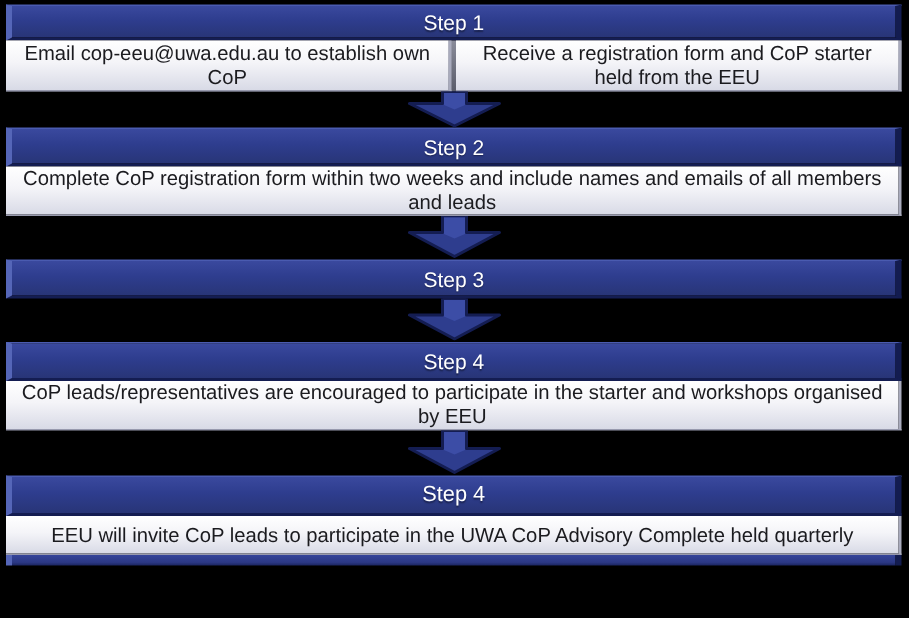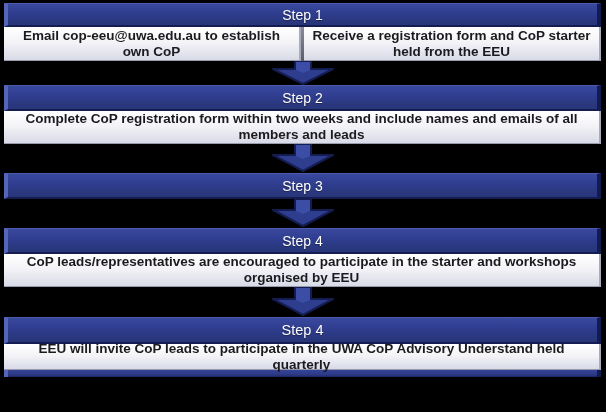--- a/index.html
+++ b/index.html
@@ -36,21 +36,20 @@
     flex:1 1 0;
     display:flex;align-items:center;justify-content:center;
     text-align:center;
     padding:1px 8px;
     font-size:13.5px;
     line-height:16px;
     color:#1b1b1f;
     background:linear-gradient(180deg,#ffffff 0%,#f4f4f8 45%,#d8dae6 100%);
     border-right:2px solid #a9abbd;
     border-bottom:1px solid #9ا;
-    font-weight:bold;
   }
   .panel{border-bottom:1px solid #989aae;}
   .h24 .step-header{height:24px;}
   .c34 .panel{min-height:34px;height:34px;}
   .c33 .panel{min-height:33px;height:19px;}
   .c26 .panel{min-height:26px;height:26px;}
   .step-footer{
     height:7px;
     background:linear-gradient(180deg,#35449a 0%,#2b3884 70%,#1b2560 100%);
     border-left:4px solid #5566b8;
@@ -121,18 +120,18 @@
   <div class="arrow-zone g30">
     <svg width="66" height="29" viewBox="0 0 66 29">
       <polygon points="25,0 41,0 41,12 63,12 33,28 3,12 25,12" fill="#2e3d8e" stroke="#141d52" stroke-width="2" stroke-linejoin="round"></polygon>
       <polygon points="26,1 40,1 40,13 33,16 26,13" fill="#3c4da6"></polygon>
     </svg>
   </div>
 
   <div class="step big c26">
     <div class="step-header">Step 4</div>
     <div class="step-body">
-      <div class="panel">EEU will invite CoP leads to participate in the UWA CoP Advisory Understand held quarterly</div>
+      <div class="panel">EEU will invite CoP leads to participate in the UWA CoP Advisory Complete held quarterly</div>
     </div>
     <div class="step-footer"></div>
   </div>
 
 </div>
 
 </body></html>

